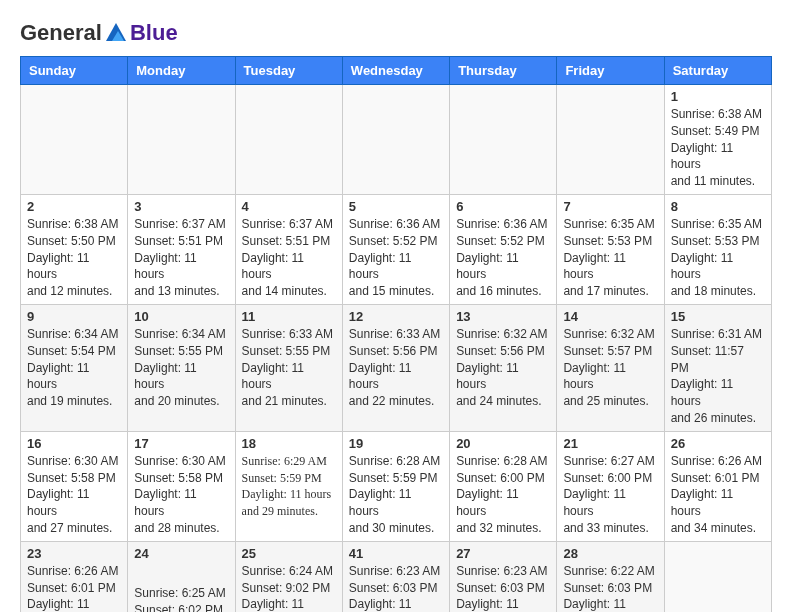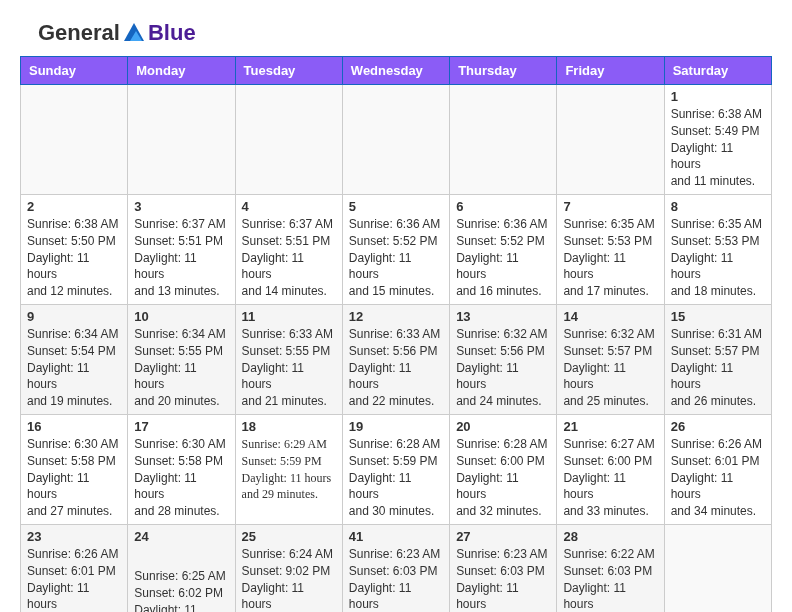--- a/index.html
+++ b/index.html
@@ -13,21 +13,20 @@
     .header-area {
       display: flex;
       justify-content: space-between;
       align-items: flex-start;
       margin-bottom: 10px;
     }
     .logo {
       display: flex;
       flex-direction: column;
       align-items: flex-start;
-      margin-left: 18px;
     }
     .logo-text {
       display: flex;
       align-items: center;
       font-size: 22px;
       font-weight: bold;
     }
     .logo-general {
       color: #333;
     }
@@ -50,21 +49,21 @@
     .subtitle {
       font-size: 14px;
       color: #555;
     }
     .calendar {
       width: 100%;
       border-collapse: collapse;
       border: 1px solid #ccc;
     }
     .calendar th {
-      background: #8b5cf6;
+      background: #3b82f6;
       color: #fff;
       text-align: left;
       padding: 6px 8px;
       font-size: 13px;
       border: 1px solid #1565c0;
     }
     .calendar td {
       vertical-align: top;
       border: 1px solid #ccc;
       padding: 4px 6px;
@@ -224,21 +223,21 @@
         <td class="row-shade">
           <div class="day-num">14</div>
           <div class="day-info" style="white-space: pre-line;">Sunrise: 6:32 AM
 Sunset: 5:57 PM
 Daylight: 11 hours
 and 25 minutes.</div>
         </td>
         <td class="row-shade">
           <div class="day-num">15</div>
           <div class="day-info" style="white-space: pre-line;">Sunrise: 6:31 AM
-Sunset: 5:57 PM
+Sunset: 11:57 PM
 Daylight: 11 hours
 and 26 minutes.</div>
         </td>
       </tr>
       <tr>
         <td>
           <div class="day-num">16</div>
           <div class="day-info" style="white-space: pre-line;">Sunrise: 6:30 AM
 Sunset: 5:58 PM
 Daylight: 11 hours

